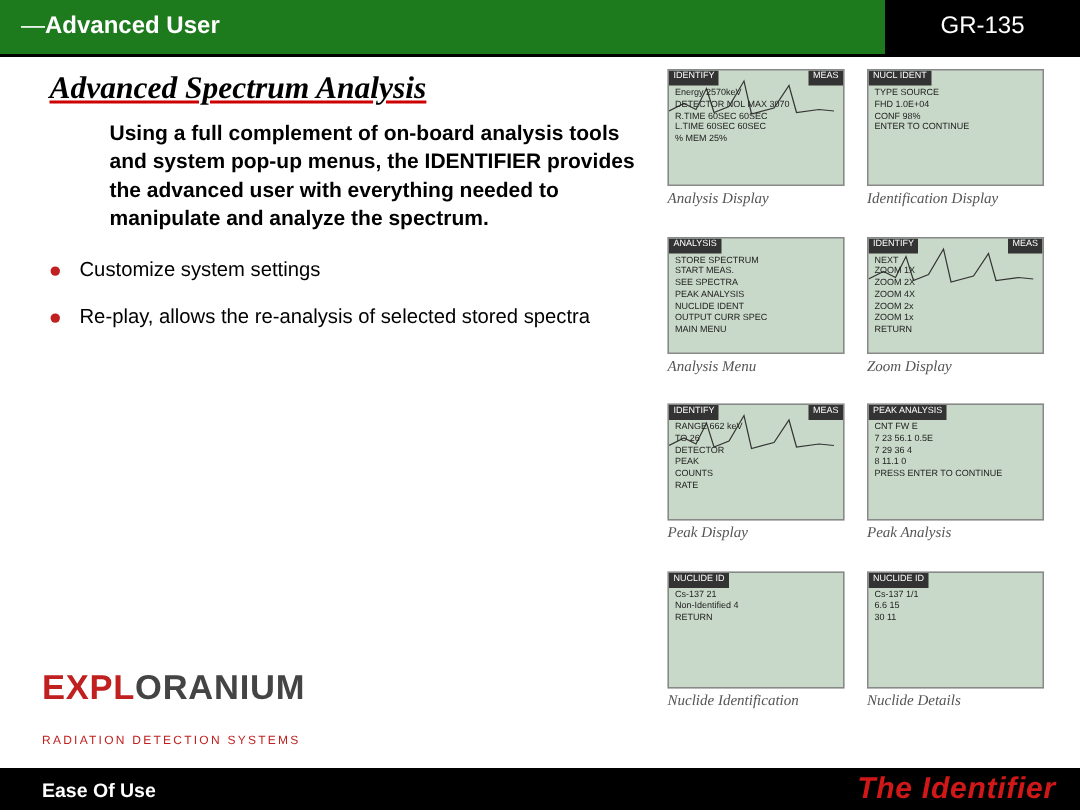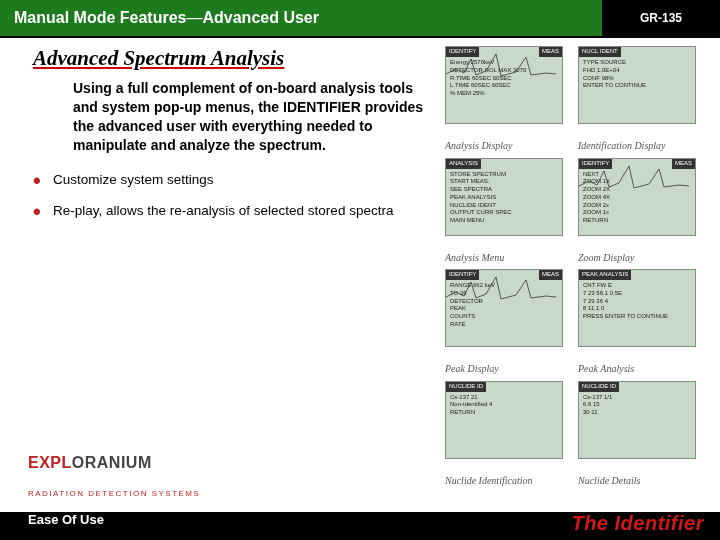--- a/index.html
+++ b/index.html
@@ -1,51 +1,50 @@
 <!DOCTYPE html>
 <html><head>
 <meta charset="utf-8">
 <style>
   * { margin: 0; padding: 0; box-sizing: border-box; }
   body { width: 720px; height: 540px; font-family: Arial, sans-serif; background: #fff; position: relative; }
   .header { display: flex; height: 38px; border-bottom: 2px solid #000; }
   .header-left { flex: 1; background: #1d7a1d; color: #fff; padding: 8px 14px; font-size: 16px; display: flex; align-items: center; }
   .header-left .b { font-weight: bold; }
-  .header-right { width: 118px; background: #000; color: #fff; font-weight: bold; font-size: 12px; display: flex; align-items: center; justify-content: center; }
+  .header-right { width: 130px; background: #000; color: #fff; font-weight: normal; font-size: 16px; display: flex; align-items: center; justify-content: center; }
   .body { display: flex; padding: 8px 0 0 0; height: 450px; justify-content: center; }
   .left { width: 440px; padding: 0 12px 0 28px; }
   .subtitle { font-family: "Times New Roman", serif; font-style: italic; font-weight: bold; font-size: 21px; color: #000; text-decoration: underline; text-decoration-color: #c00; margin-bottom: 8px; }
   .intro { font-size: 14px; font-weight: bold; line-height: 1.35; margin-bottom: 16px; margin-left: 40px; }
   .bullets { list-style: none; }
   .bullets li { position: relative; padding-left: 20px; font-size: 13.5px; margin-bottom: 14px; line-height: 1.3; }
   .bullets li::before { content: "•"; position: absolute; left: 0; top: -4px; color: #c02020; font-size: 22px; font-weight: bold; }
   .right { width: 270px; display: grid; grid-template-columns: 1fr 1fr; gap: 4px 8px; padding-right: 12px; }
-  .thumb { display: flex; flex-direction: column; gap: 13px; }
+  .thumb { display: flex; flex-direction: column; }
   .screen { width: 118px; height: 78px; border: 1px solid #888; background: #c9d9c9; position: relative; overflow: hidden; }
   .screen .tab { position: absolute; top: 0; height: 10px; background: #333; color: #fff; font-size: 6px; padding: 1px 3px; }
   .screen .tab.l { left: 0; }
   .screen .tab.r { right: 0; }
   .screen .inner { position: absolute; top: 12px; left: 4px; right: 4px; bottom: 4px; font-size: 6px; color: #222; line-height: 1.3; }
   .caption { font-family: "Times New Roman", serif; font-style: italic; font-size: 10px; color: #555; margin-top: 3px; }
   .logo-area { position: absolute; left: 28px; bottom: 42px; }
-  .logo-main { font-weight: 900; font-size: 16px; letter-spacing: 0.5px; }
+  .logo-main { font-weight: 900; font-size: 23px; letter-spacing: 0.5px; }
   .logo-main .e1 { color: #c02020; }
   .logo-main .e2 { color: #444; }
   .logo-sub { font-size: 8px; letter-spacing: 1.5px; color: #c02020; margin-top: 17px; }
-  .footer { position: absolute; left: 0; right: 0; bottom: 0; height: 28px; background: #000; display: flex; justify-content: space-between; padding: 0 16px 0 28px; }
+  .footer { position: absolute; left: 0; right: 0; bottom: 0; height: 28px; background: #000; display: flex; justify-content: space-between; align-items: center; padding: 0 16px 0 28px; }
   .footer-left { color: #fff; font-weight: bold; font-size: 13px; }
   .footer-right { color: #d01818; font-weight: 900; font-style: italic; font-size: 20px; letter-spacing: 0.5px; font-family: "Arial Black", sans-serif; }
   .spectrum-line { stroke: #333; stroke-width: 0.8; fill: none; }
 </style>
 </head>
 <body>
 
 <div class="header">
   <div class="header-left">
-    <span class="b">Manual Mode Features</span>
     <span> — </span>
     <span class="b">Advanced User</span>
   </div>
   <div class="header-right">GR-135</div>
 </div>
 
 <div class="body">
   <div class="left">
     <div class="subtitle">Advanced Spectrum Analysis</div>
     <div class="intro">Using a full complement of on-board analysis tools and system pop-up menus, the IDENTIFIER provides the advanced user with everything needed to manipulate and analyze the spectrum.</div>

